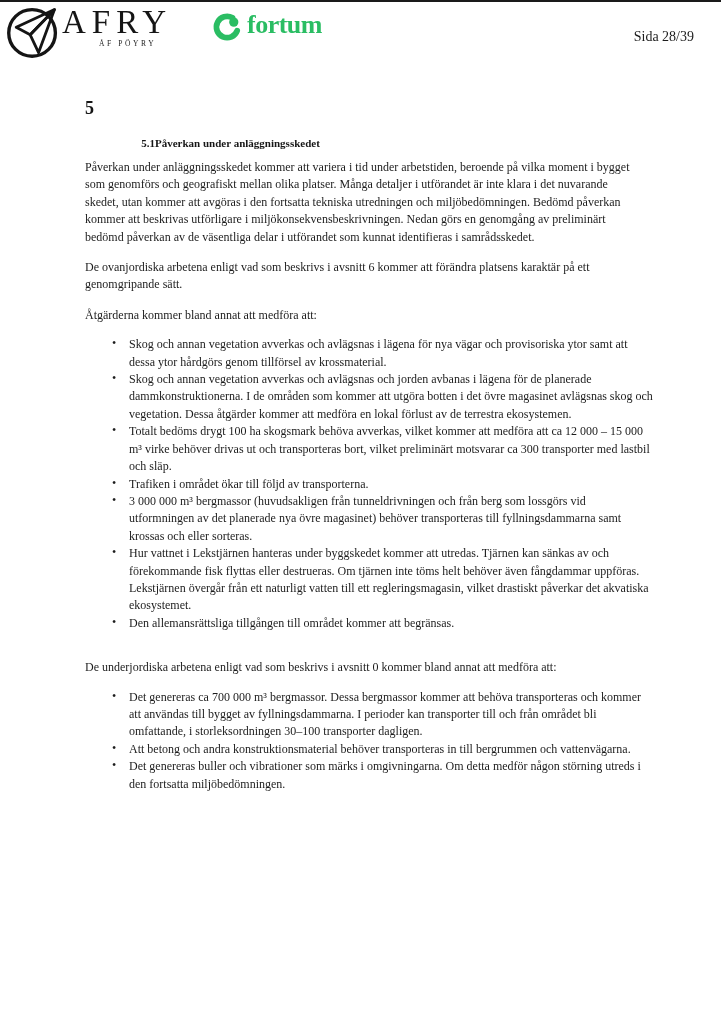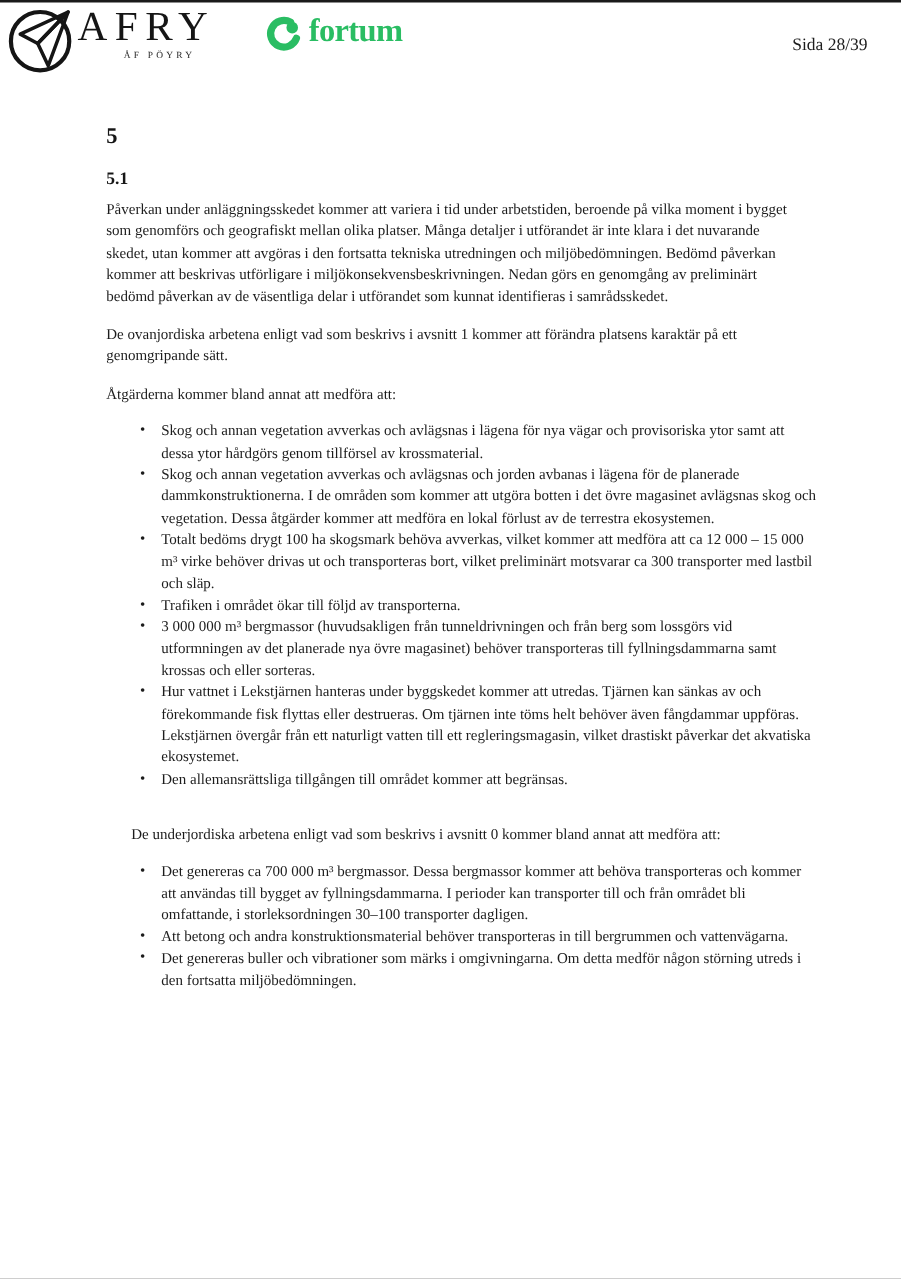--- a/index.html
+++ b/index.html
@@ -34,30 +34,30 @@
     position:absolute;right:27px;top:3px;
     font-size:14px;color:#1c1c1c;margin-top:24px;
   }
   
   .content{position:absolute;top:62px;left:85px;right:0;}
   h1{
     margin:33px 0 0 0;font-size:18px;font-weight:700;color:#161616;
     display:flex;line-height:22px;
   }
   h2{
-    margin:15px 0 0 0;font-size:14px;font-weight:700;color:#161616;
-    display:flex;line-height:19px;
+    margin:15px 0 0 0;font-size:11px;font-weight:700;color:#161616;
+    display:flex;line-height:19px;text-align:right;
   }
   .h-num{width:70px;flex:0 0 70px;}
   p{
     margin:13px 0 0 0;width:556px;
     font-size:12px;line-height:17.4px;
   }
   p.first-after-h2{margin-top:6px;}
-  p.spaced-above{margin-top:27px;margin-left:20px;}
+  p.spaced-above{margin-top:27px;}
   ul{
     list-style:none;
     margin:12px 0 0 0;
     padding:0 0 0 44px;
   }
   li{
     position:relative;
     width:524px;
     font-size:12px;line-height:17.4px;
   }
@@ -95,25 +95,26 @@
   </div>
 
   <div class="content">
 
     <h1>
       <span class="h-num">5</span>
     </h1>
 
     <h2>
       <span class="h-num">5.1</span>
+      <span>Påverkan under anläggningsskedet</span>
     </h2>
 
     <p class="first-after-h2">Påverkan under anläggningsskedet kommer att variera i tid under arbetstiden, beroende på vilka moment i bygget som genomförs och geografiskt mellan olika platser. Många detaljer i utförandet är inte klara i det nuvarande skedet, utan kommer att avgöras i den fortsatta tekniska utredningen och miljöbedömningen. Bedömd påverkan kommer att beskrivas utförligare i miljökonsekvensbeskrivningen. Nedan görs en genomgång av preliminärt bedömd påverkan av de väsentliga delar i utförandet som kunnat identifieras i samrådsskedet.</p>
 
-    <p>De ovanjordiska arbetena enligt vad som beskrivs i avsnitt 1 kommer att förändra platsens karaktär på ett genomgripande sätt.</p>
+    <p>De ovanjordiska arbetena enligt vad som beskrivs i avsnitt 6 kommer att förändra platsens karaktär på ett genomgripande sätt.</p>
 
     <p>Åtgärderna kommer bland annat att medföra att:</p>
 
     <ul>
       <li>Skog och annan vegetation avverkas och avlägsnas i lägena för nya vägar och provisoriska ytor samt att dessa ytor hårdgörs genom tillförsel av krossmaterial.</li>
       <li>Skog och annan vegetation avverkas och avlägsnas och jorden avbanas i lägena för de planerade dammkonstruktionerna. I de områden som kommer att utgöra botten i det övre magasinet avlägsnas skog och vegetation. Dessa åtgärder kommer att medföra en lokal förlust av de terrestra ekosystemen.</li>
       <li>Totalt bedöms drygt 100 ha skogsmark behöva avverkas, vilket kommer att medföra att ca 12 000 – 15 000 m³ virke behöver drivas ut och transporteras bort, vilket preliminärt motsvarar ca 300 transporter med lastbil och släp.</li>
       <li>Trafiken i området ökar till följd av transporterna.</li>
       <li>3 000 000 m³ bergmassor (huvudsakligen från tunneldrivningen och från berg som lossgörs vid utformningen av det planerade nya övre magasinet) behöver transporteras till fyllningsdammarna samt krossas och eller sorteras.</li>
       <li>Hur vattnet i Lekstjärnen hanteras under byggskedet kommer att utredas. Tjärnen kan sänkas av och förekommande fisk flyttas eller destrueras. Om tjärnen inte töms helt behöver även fångdammar uppföras. Lekstjärnen övergår från ett naturligt vatten till ett regleringsmagasin, vilket drastiskt påverkar det akvatiska ekosystemet.</li>

